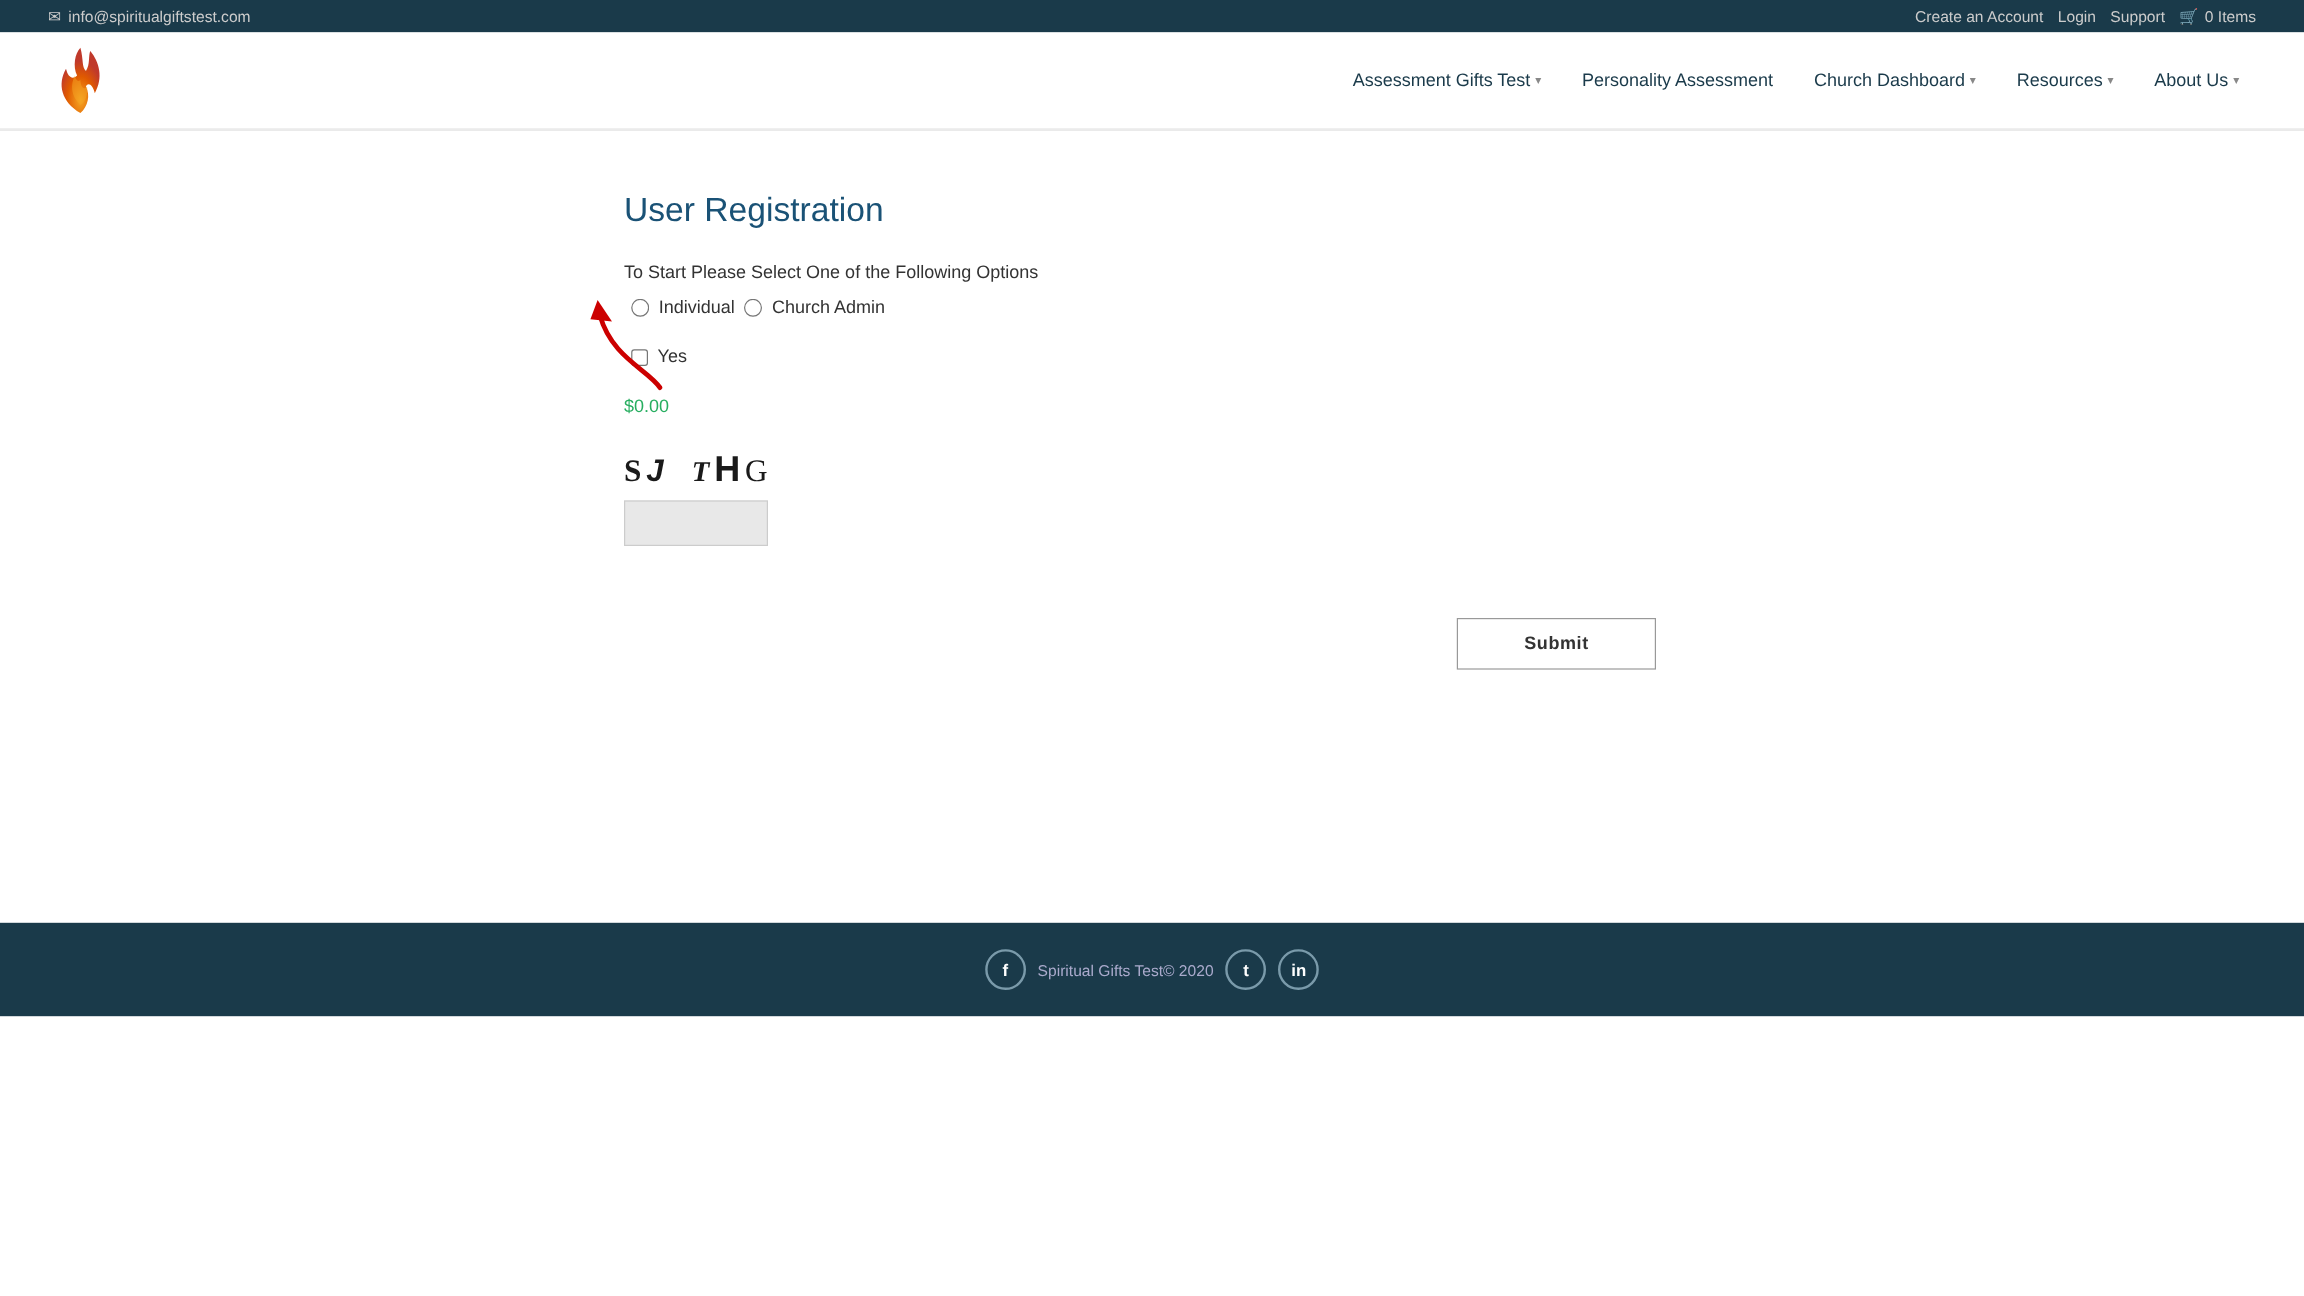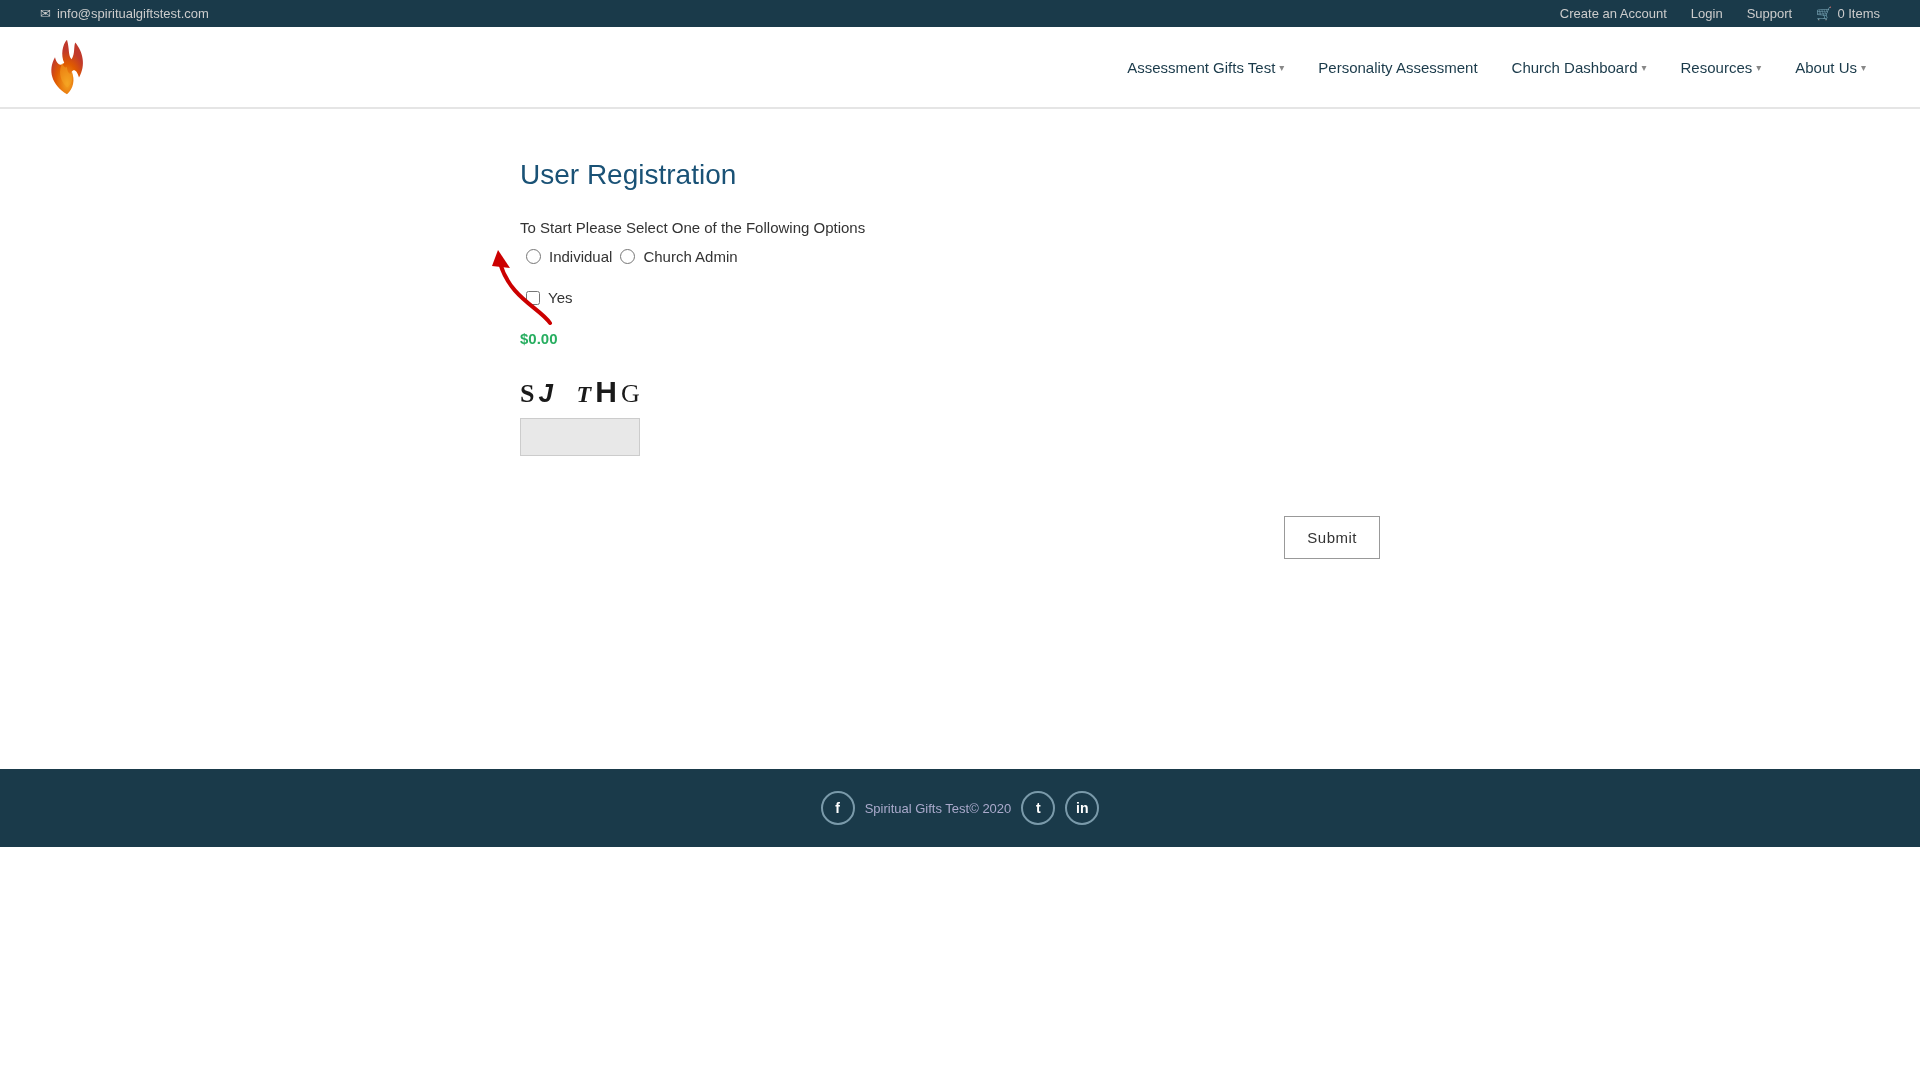--- a/index.html
+++ b/index.html
@@ -9,21 +9,21 @@
     .top-bar {
       background: #1a3a4a;
       color: #ccc;
       font-size: 13px;
       padding: 6px 40px;
       display: flex;
       justify-content: space-between;
       align-items: center;
     }
     .top-bar-left { display: flex; align-items: center; gap: 6px; }
-    .top-bar-right { display: flex; align-items: flex-start; gap: 24px; }
+    .top-bar-right { display: flex; align-items: flex-start; gap: 12px; }
     .top-bar a { color: #ccc; text-decoration: none; }
     .cart-icon-wrapper { display: flex; align-items: center; gap: 5px; }
 
     
     .header {
       background: #fff;
       border-bottom: 1px solid #e5e5e5;
       padding: 10px 40px;
       display: flex;
       align-items: center;
@@ -76,21 +76,21 @@
       margin-bottom: 10px;
     }
     .red-arrow {
       position: absolute;
       left: -30px;
       top: -10px;
     }
 
     
     .total-label { font-size: 15px; font-weight: 700; color: #333; margin-bottom: 6px; }
-    .total-amount { color: #27ae60; font-size: 15px; font-weight: 700; }
+    .total-amount { color: #27ae60; font-size: 15px; font-weight: 400; }
 
     
     .captcha-area { margin-top: 28px; }
     .captcha-text {
       font-size: 26px;
       font-family: 'Courier New', monospace;
       font-weight: 700;
       letter-spacing: 4px;
       color: #1a1a1a;
       margin-bottom: 8px;
@@ -113,24 +113,25 @@
     .submit-area {
       display: flex;
       justify-content: flex-end;
       margin-top: 60px;
       padding-right: 20px;
     }
     .submit-btn {
       border: 1px solid #999;
       background: #fff;
       color: #333;
-      padding: 12px 22px;
+      padding: 12px 55px;
       font-size: 15px;
       cursor: pointer;
       letter-spacing: 0.5px;
+      font-weight: bold;
     }
 
     
     .footer {
       background: #1a3a4a;
       color: #aaa;
       text-align: center;
       padding: 22px 40px;
       font-size: 13px;
       display: flex;

